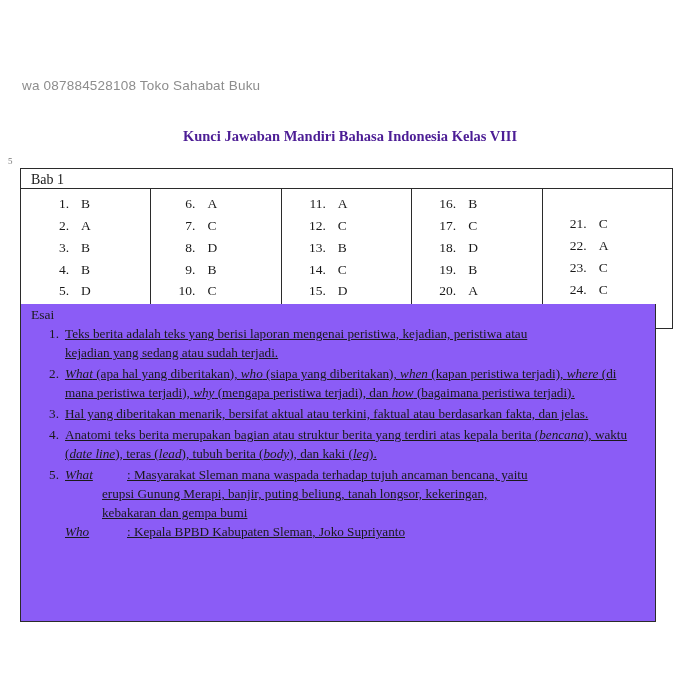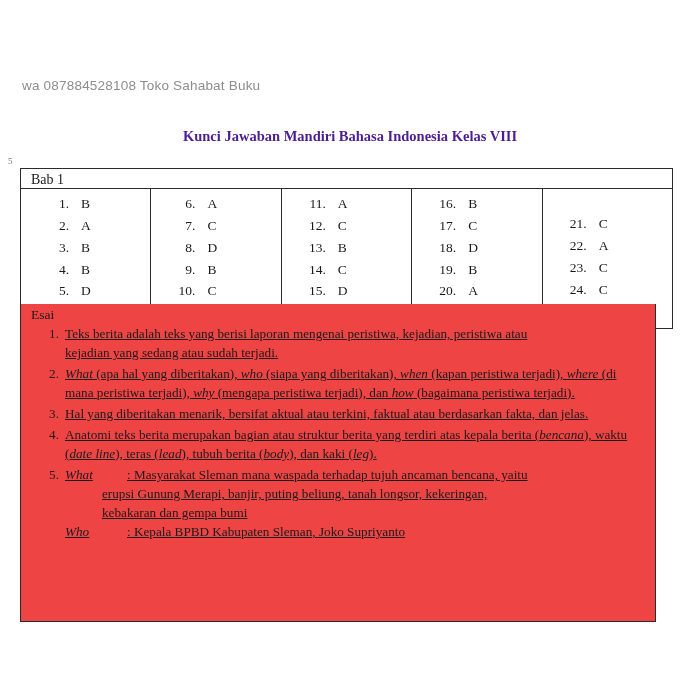--- a/index.html
+++ b/index.html
@@ -104,21 +104,21 @@
   
   .esai-box {
     position: absolute;
     left: 20px;
     top: 288px;
     width: 636px;
     border: 1px solid #2b2b2b;
     border-top: none;
     box-sizing: border-box;
     padding: 3px 8px 10px 10px;
-    background: #ef4444;
+    background: #8b5cf6;
     height: 318px;
   }
   .esai-label {
     font-size: 13.5px;
     margin-bottom: 2px;
   }
   ol.esai-list {
     margin: 0;
     padding: 0 0 0 34px;
     list-style: none;

